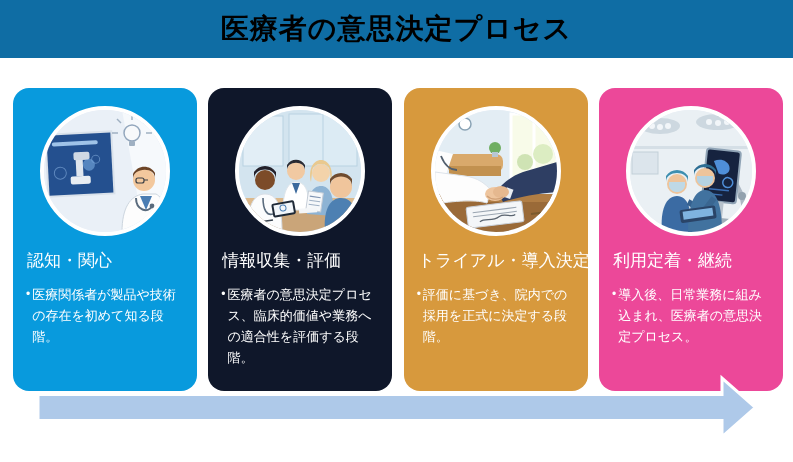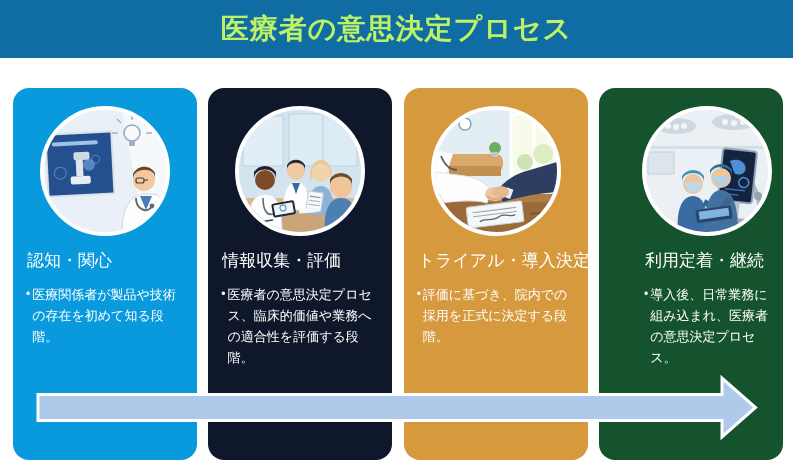--- a/index.html
+++ b/index.html
@@ -1,23 +1,23 @@
 <!DOCTYPE html>
 <html><head>
 <meta charset="utf-8">
 <style>
   html,body{margin:0;padding:0;background:#ffffff;}
   .page{position:relative;width:793px;height:462px;background:#ffffff;overflow:hidden;
         font-family:"Liberation Sans","DejaVu Sans",sans-serif;}
   .header{position:absolute;left:0;top:0;width:793px;height:58px;display:flex;
           align-items:center;justify-content:center;}
-  .header .title{color:#bef264;font-size:28px;font-weight:bold;letter-spacing:1px;}
+  .header .title{color:#000000;font-size:28px;font-weight:bold;letter-spacing:1px;}
   .cards{position:absolute;left:13px;top:88px;width:770px;height:367px;display:flex;
          justify-content:space-between;}
-  .card{width:184px;height:372px;border-radius:16px;box-sizing:border-box;position:relative;}
+  .card{width:184px;height:303px;border-radius:16px;box-sizing:border-box;position:relative;}
   .circle{width:122px;height:122px;border:4px solid #ffffff;border-radius:50%;
           margin:18px auto 0;overflow:hidden;background:#e9eff7;}
   .circle svg{display:block;width:122px;height:122px;}
   .stage-title{margin:13px 14px 0;color:#ffffff;font-size:17px;white-space:nowrap;}
   .stage-desc{margin:12px 12px 0 13px;display:flex;color:#ffffff;font-size:13px;line-height:1.62;}
   .stage-desc .bullet{margin-right:2px;flex:none;font-size:12px;line-height:1.75;}
   .arrow-layer{position:absolute;left:0;top:0;width:793px;height:462px;z-index:5;pointer-events:none;}
 </style>
 </head>
 <body>
@@ -165,21 +165,21 @@
           <path d="M96,104 L112,102" stroke="#7b5a2e" stroke-width="2"></path>
         </svg>
       </div>
       <div class="stage-title">トライアル・導入決定</div>
       <div class="stage-desc">
         <span class="bullet">•</span>
         <span>評価に基づき、院内での採用を正式に決定する段階。</span>
       </div>
     </div>
 
-    <div class="card" style="background-color: #14532d; padding-left: 32px;">
+    <div class="card" style="background-color: #ec4899;">
       <div class="circle">
         <svg viewBox="0 0 122 122">
           <rect x="0" y="0" width="122" height="122" fill="#eaf0f4"></rect>
           <rect x="0" y="36" width="122" height="3" fill="#d5dfe6"></rect>
           <rect x="2" y="42" width="26" height="22" fill="#dce5ec" stroke="#c2cfd8"></rect>
           <g>
             <line x1="28" y1="0" x2="30" y2="12" stroke="#b9c5cf" stroke-width="2"></line>
             <ellipse cx="30" cy="16" rx="20" ry="8" fill="#cdd8e0"></ellipse>
             <circle cx="22" cy="16" r="3" fill="#f2f6f9"></circle>
             <circle cx="30" cy="17" r="3" fill="#f2f6f9"></circle>

